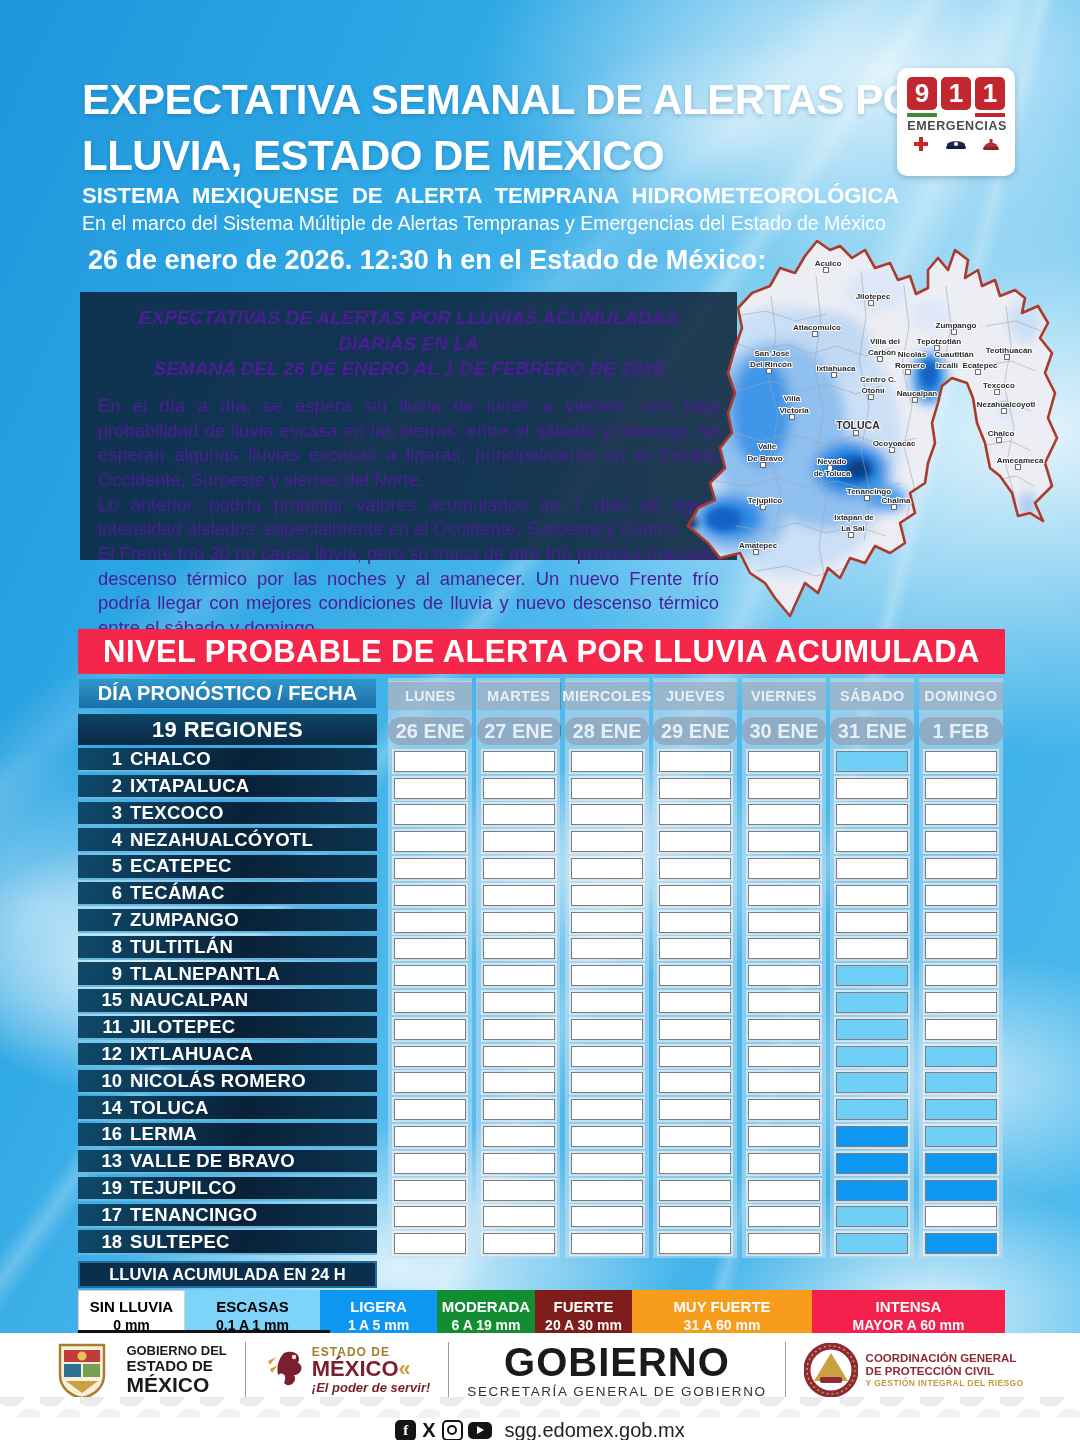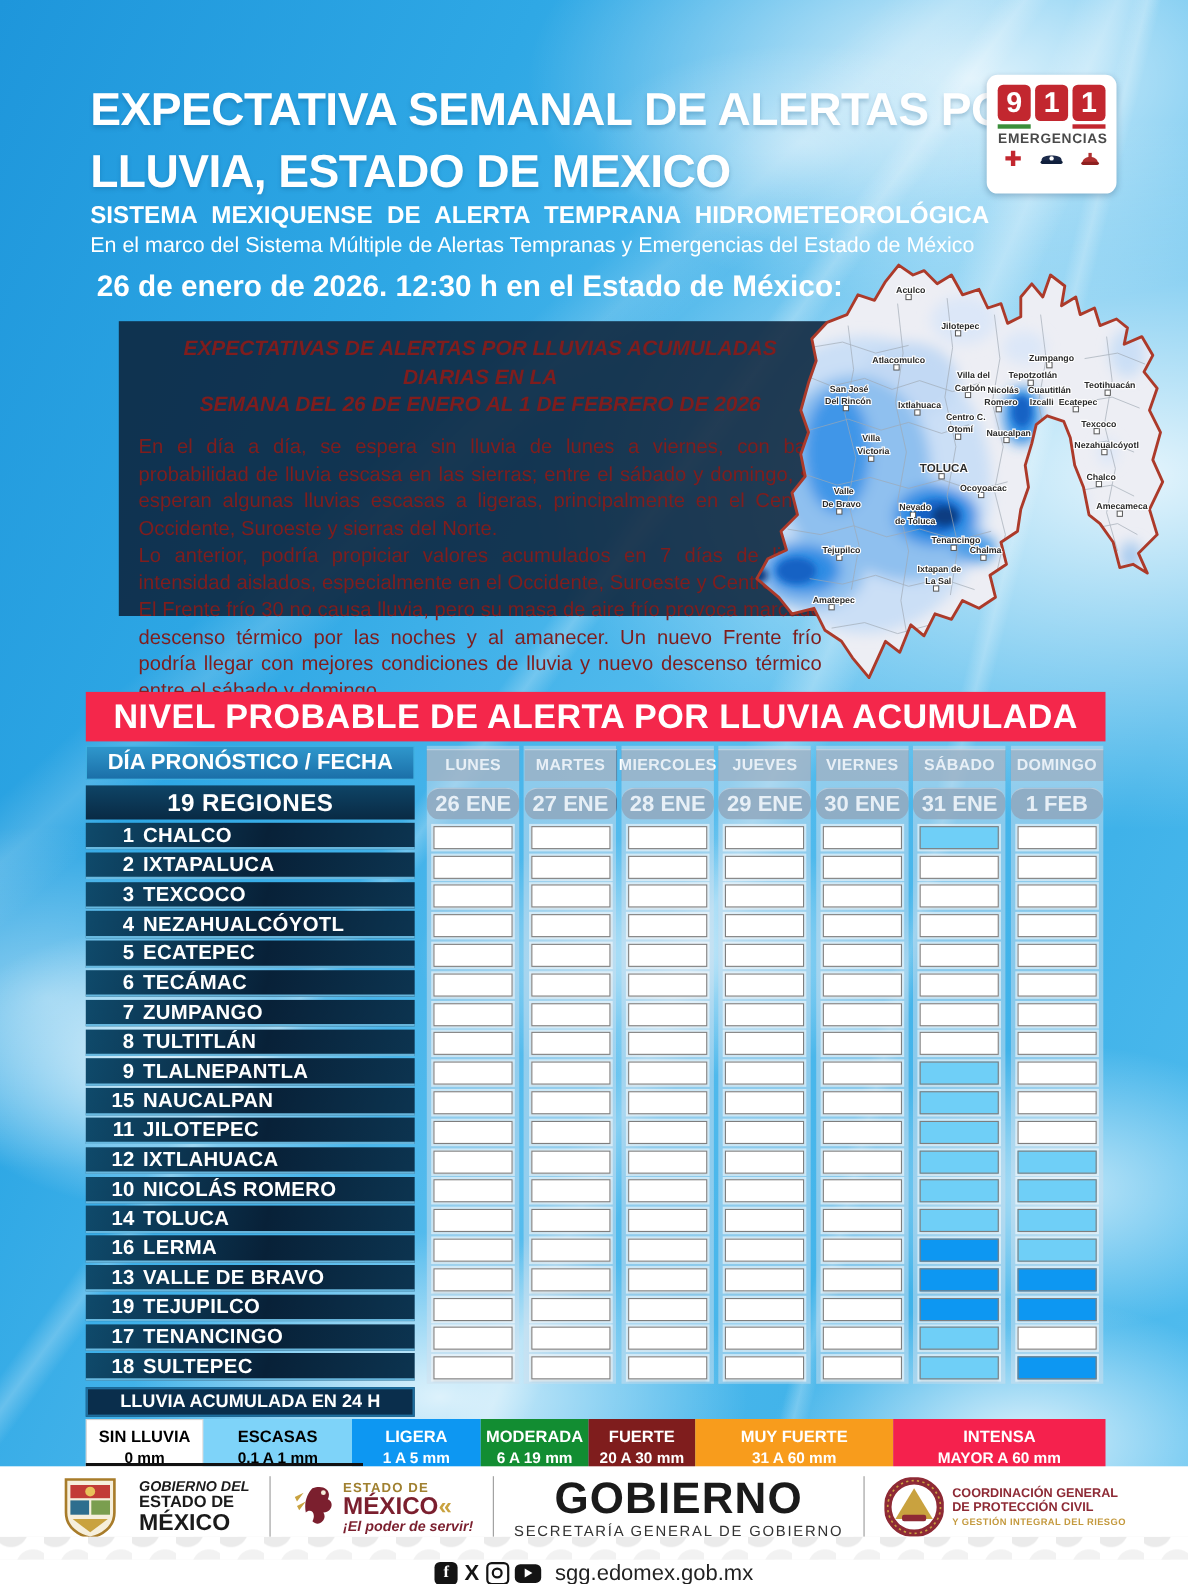--- a/index.html
+++ b/index.html
@@ -26,21 +26,21 @@
   
   .logo911{position:absolute;left:897px;top:68px;width:118px;height:108px;background:#fff;border-radius:10px;box-shadow:0 2px 6px rgba(0,40,80,.25);padding:9px 8px 4px;box-sizing:border-box;}
   .digits{display:flex;justify-content:center;gap:4px;}
   .digit{width:30px;height:33px;background:#C2272F;border-radius:5px;color:#fff;font-weight:800;font-size:26px;display:flex;align-items:center;justify-content:center;}
   .ul-row{display:flex;justify-content:space-between;margin:3px 2px 2px;}
   .ul{height:4px;width:30px;}
   .emg{color:#4A4A4A;font-weight:800;font-size:12.5px;text-align:right;letter-spacing:.6px;}
   .icons911{display:flex;justify-content:space-around;margin-top:3px;align-items:center;}
 
   
-  .xbox{position:absolute;left:80px;top:292px;width:657px;height:268px;background:rgba(11,30,53,.84);color:#7f1d1d;padding:13px 18px;box-sizing:border-box;z-index:1;margin-left:28px;}
+  .xbox{position:absolute;left:80px;top:292px;width:657px;height:268px;background:rgba(11,30,53,.84);color:#4c1d95;padding:13px 18px;box-sizing:border-box;z-index:1;}
   .xbox h3{margin:0;text-align:center;font-size:19px;font-style:italic;font-weight:800;line-height:1.35;}
   .xbox p{margin:0;font-size:18.4px;line-height:1.34;text-align:justify;}
   .xbox .body{margin-top:12px;}
 
   
   .mapwrap{position:absolute;left:676px;top:226px;width:404px;height:392px;z-index:2;}
 
   
   .banner{position:absolute;left:78px;top:629px;width:927px;height:45px;background:#F4274B;color:#fff;font-weight:800;font-size:31px;display:flex;align-items:center;justify-content:center;letter-spacing:.4px;z-index:3;}
   .thead1{position:absolute;left:78px;top:678px;width:927px;height:34px;display:flex;z-index:3;}
@@ -74,21 +74,21 @@
   .litem:nth-child(5){width:97px;}
   .litem:nth-child(6){width:180px;}
   .litem:nth-child(7){width:193px;}
   .legend-underline{position:absolute;left:78px;top:1330px;width:252px;height:3px;background:#111;z-index:3;}
 
   
   .footer{position:absolute;left:0;top:1333px;width:1080px;height:107px;background:#fff;z-index:4;}
   .logos{position:absolute;left:0;top:6px;width:1080px;height:62px;display:flex;align-items:center;justify-content:center;gap:18px;}
   .vdiv{width:1px;height:56px;background:#9A9A9A;}
   .gem-text{color:#1A1A1A;font-weight:800;line-height:1.05;}
-  .gem-text .l1{font-size:13px;font-style:italic;}
+  .gem-text .l1{font-size:13px;}
   .gem-text .l2{font-size:15px;}
   .gem-text .l3{font-size:21px;}
   .edm{display:flex;align-items:center;gap:6px;}
   .edm-txt .e1{color:#A08030;font-weight:700;font-size:12px;letter-spacing:1px;}
   .edm-txt .e2{color:#7B1F2E;font-weight:800;font-size:22px;line-height:.95;}
   .edm-txt .e3{color:#7B1F2E;font-style:italic;font-weight:700;font-size:13px;}
   .gob{display:flex;flex-direction:column;align-items:center;}
   .gob .g1{color:#1A1A1A;font-weight:800;font-size:40px;letter-spacing:1px;line-height:1;}
   .gob .g2{color:#333;font-size:13.5px;letter-spacing:1.6px;margin-top:2px;}
   .pc{display:flex;align-items:center;gap:8px;}

